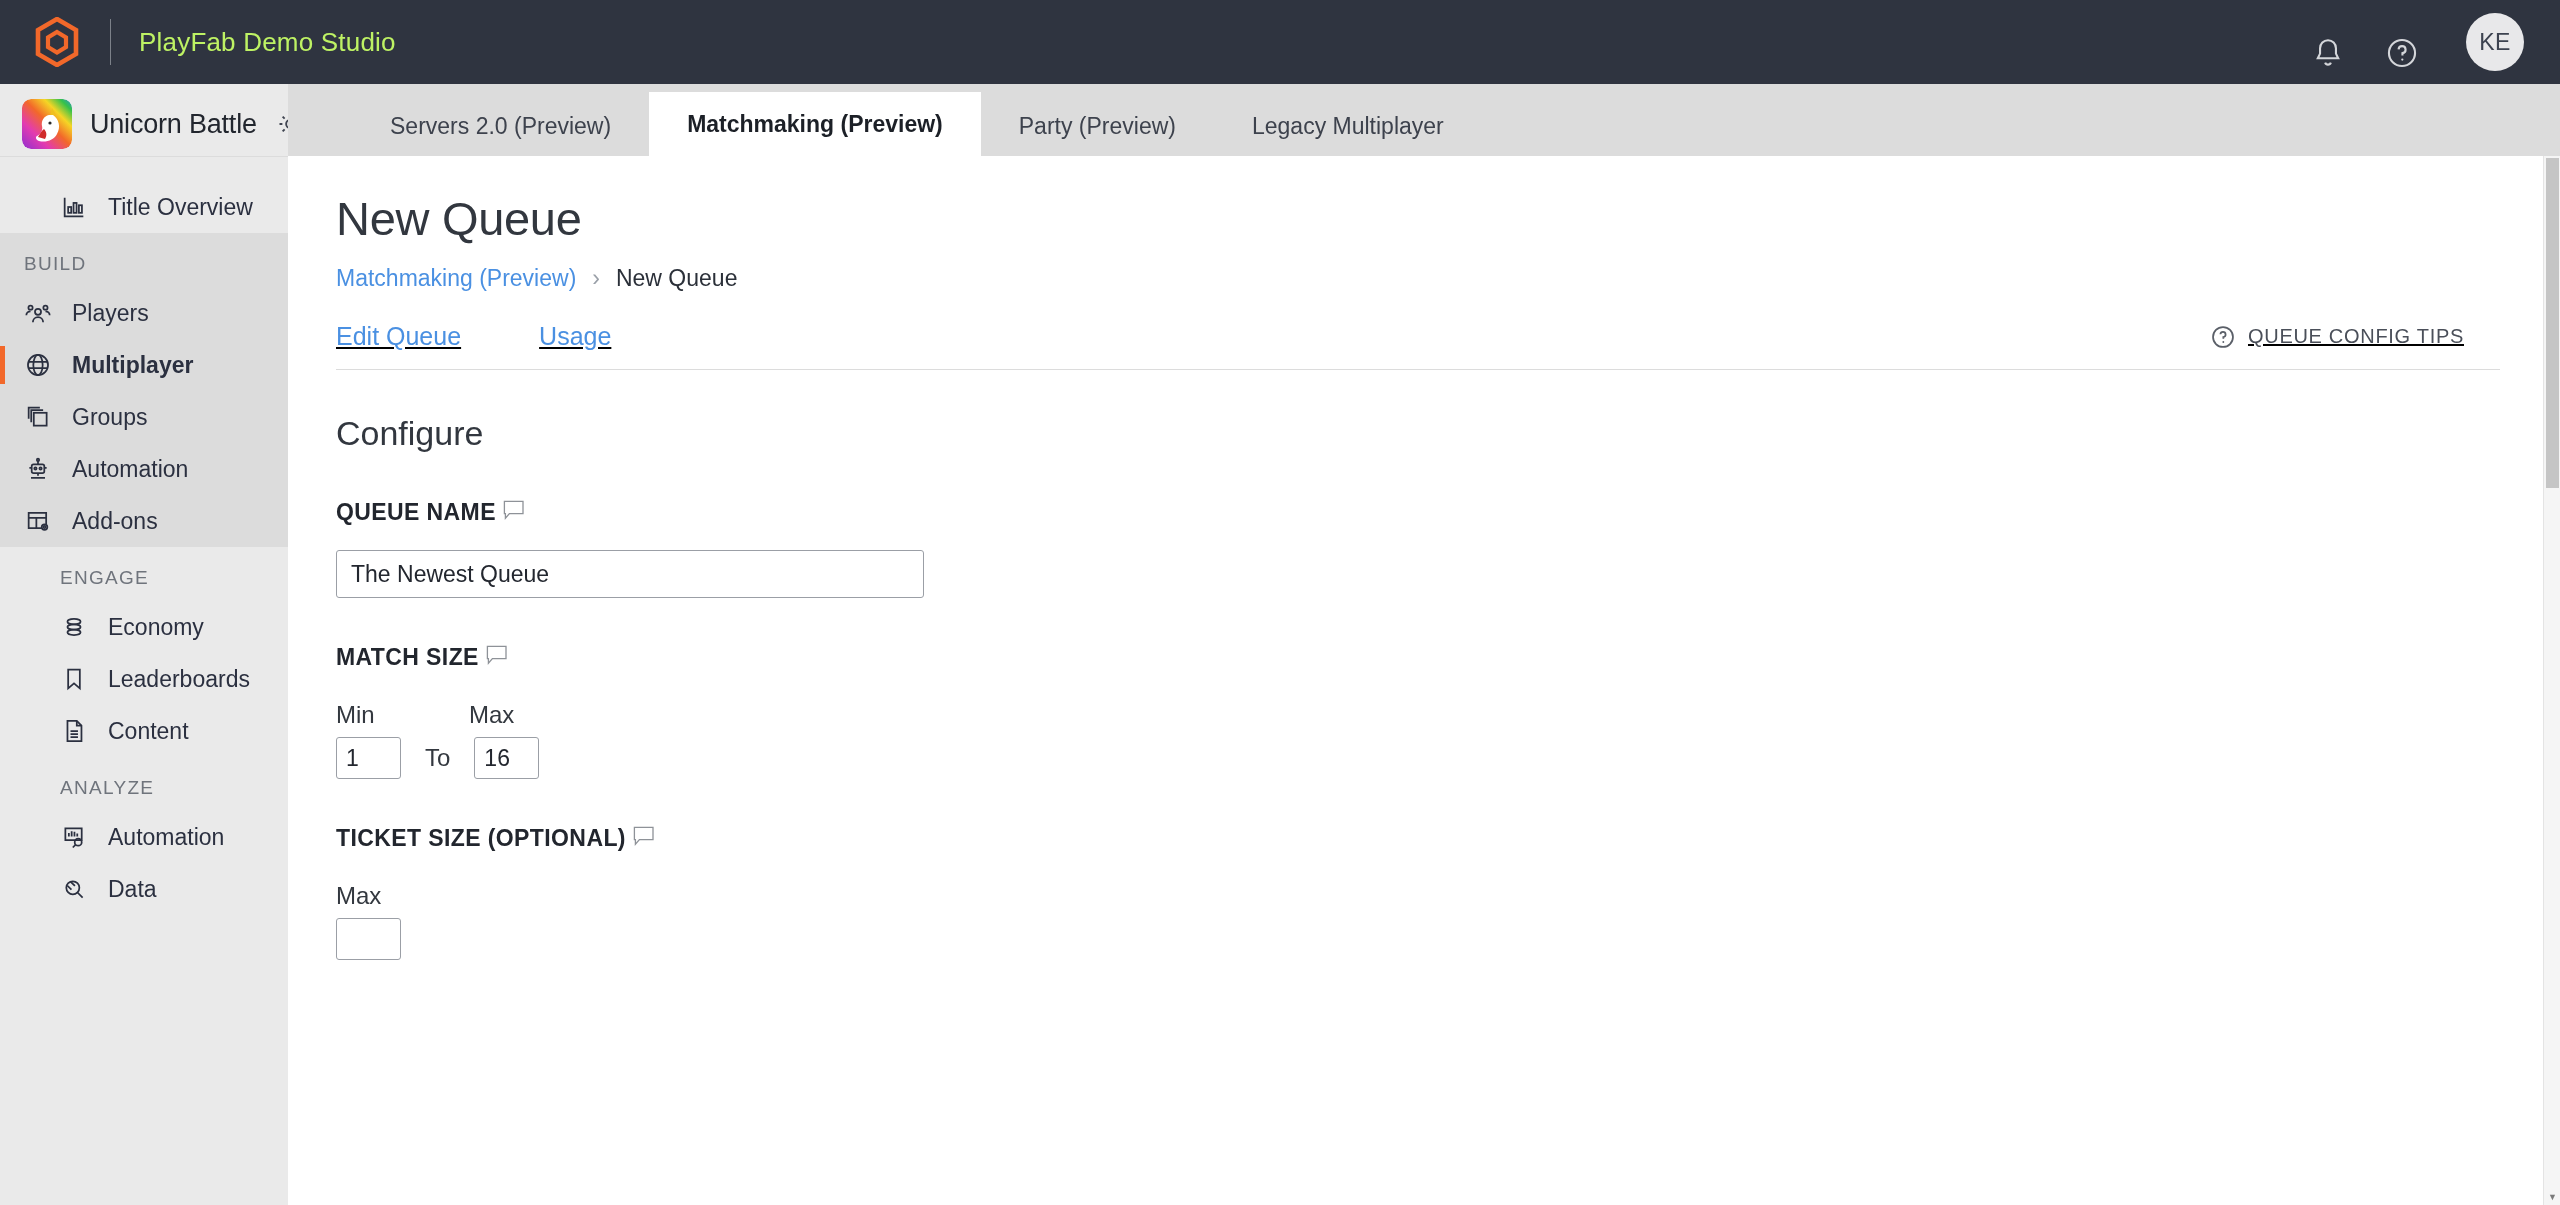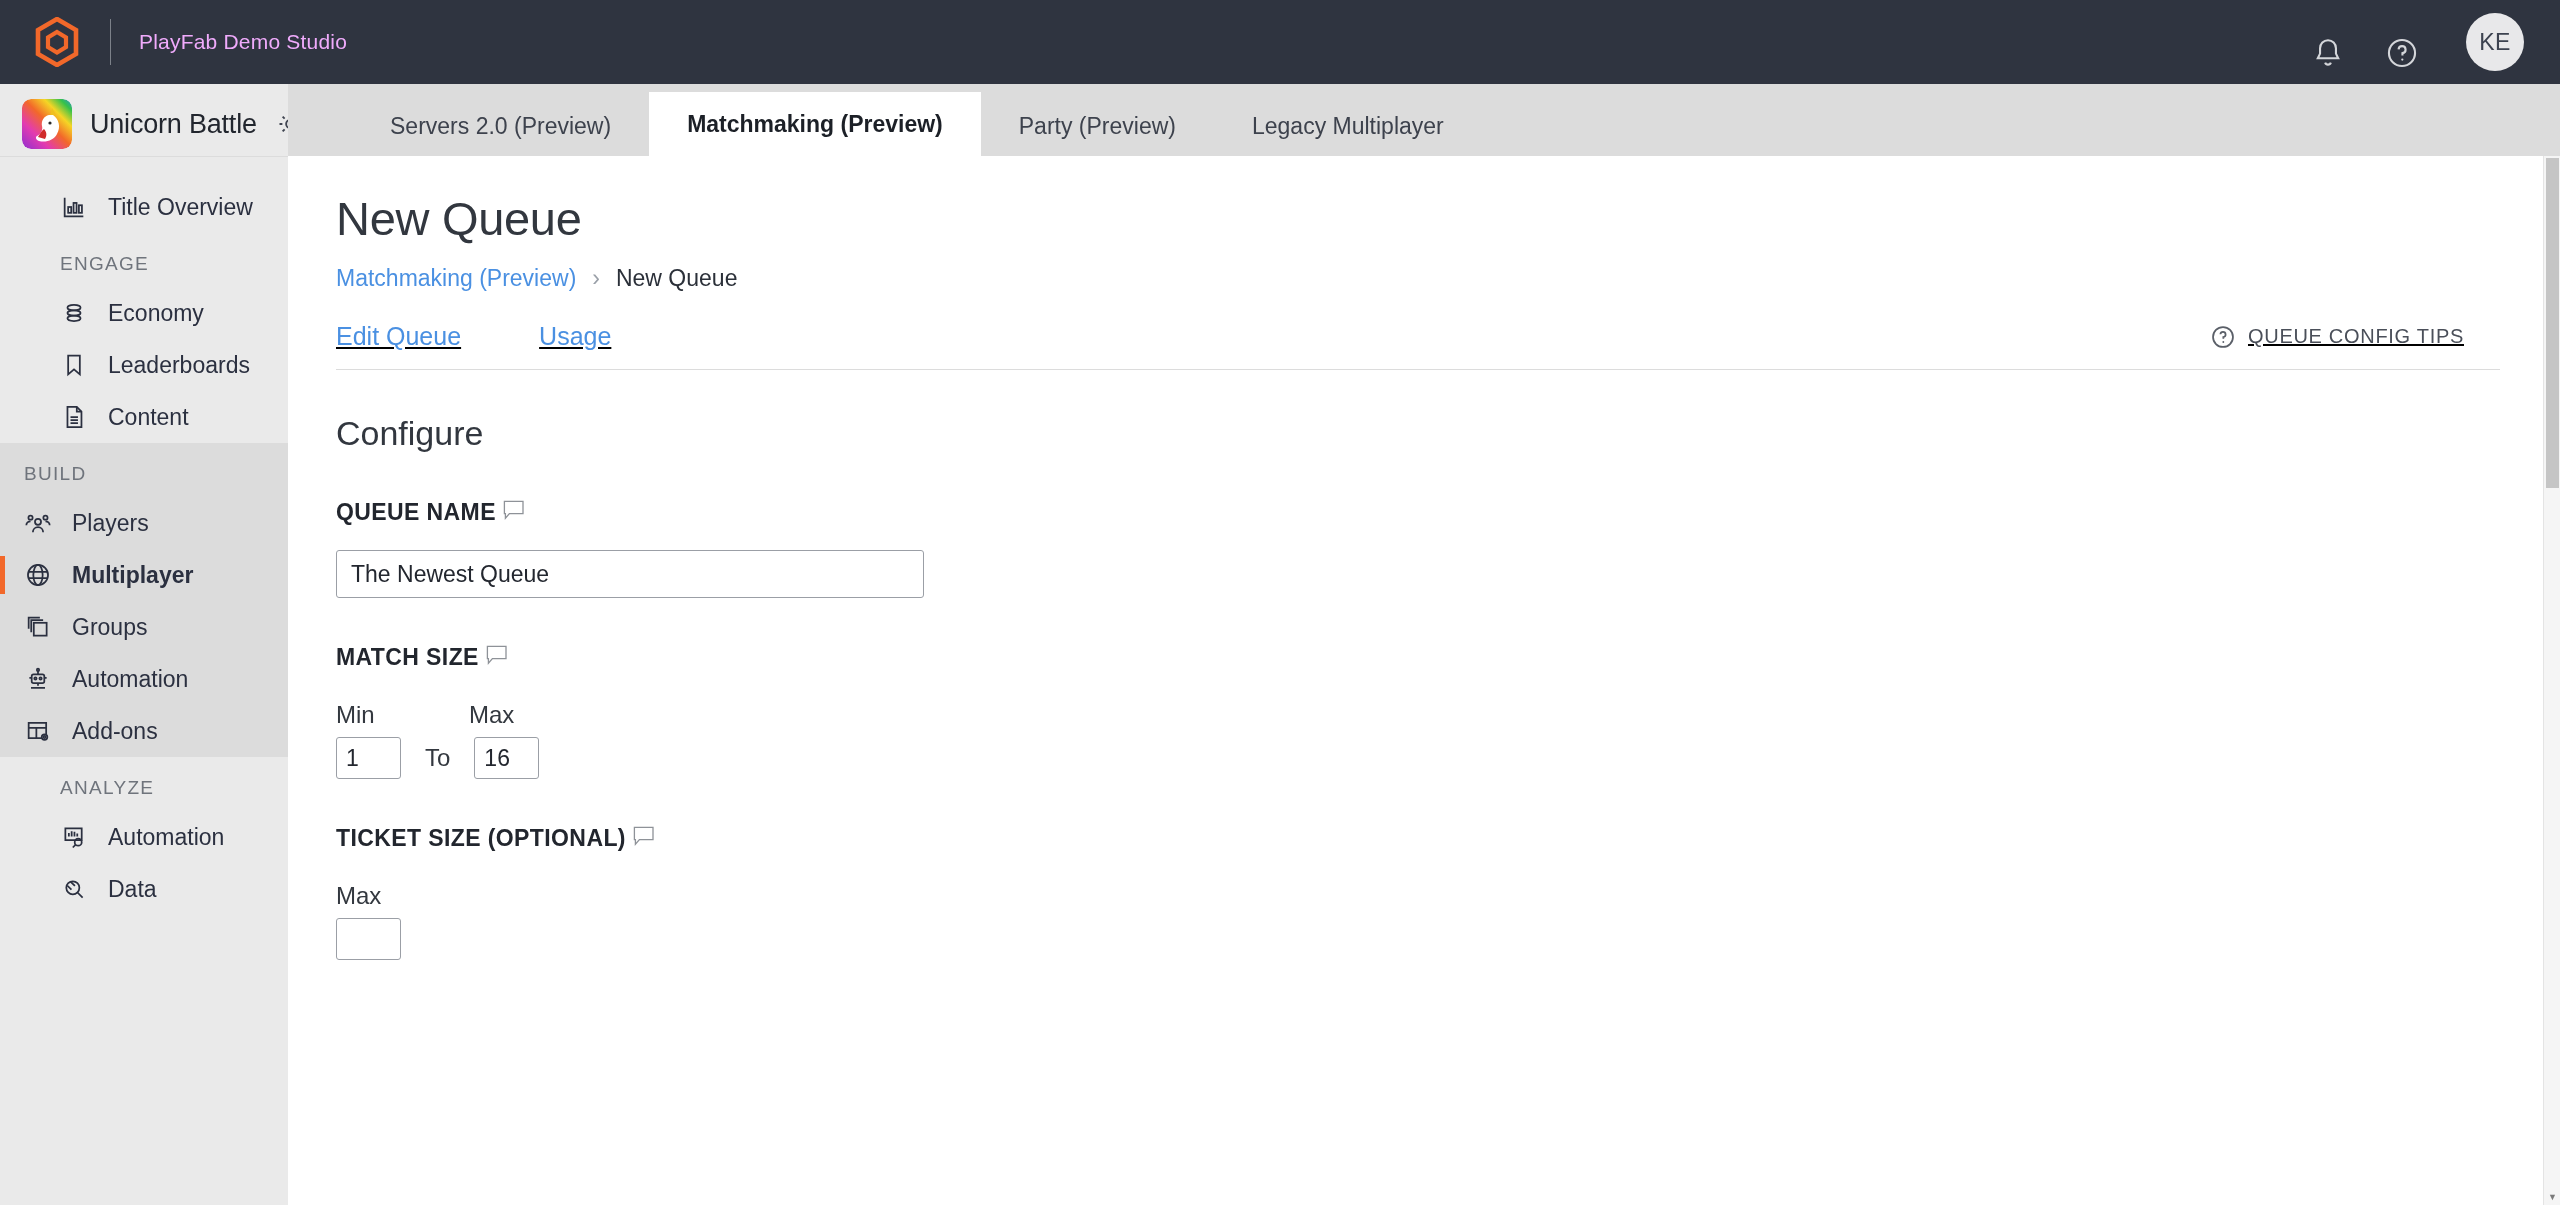--- a/index.html
+++ b/index.html
@@ -18,21 +18,21 @@
     display: flex; align-items: center;
     padding: 0 36px 0 34px;
     position: relative; z-index: 40;
   }
   .logo-hex { width: 46px; height: 50px; flex: none; display:block; }
   .logo-divider {
     width: 1px; height: 46px; background: #7c8189;
     margin: 0 28px 0 30px;
   }
   .studio-title {
-    color: #f0abfc; font-size: 21px; font-weight: 400;
+    color: #bef264; font-size: 26px; font-weight: 400;
     letter-spacing: .2px; white-space: nowrap;
   }
   .topbar-right {
     margin-left: auto; display: flex; align-items: flex-end; gap: 38px;
   }
   .hdr-icon { width: 36px; height: 36px; display:block; color: #d4d6da; }
   .avatar {
     width: 58px; height: 58px; border-radius: 50%;
     background: #e8e8ea; color: #3c4250;
     font-size: 23px; letter-spacing: .5px;
@@ -253,49 +253,20 @@
           <svg class="ico" viewBox="0 0 24 24" fill="none" stroke="currentColor" stroke-width="1.5">
             <path d="M4 4v16h16"></path>
               <rect x="7" y="12" width="2.6" height="5"></rect>
             <rect x="11.6" y="8.5" width="2.6" height="8.5"></rect>
               <rect x="16.2" y="10.5" width="2.6" height="6.5"></rect>
           </svg>
           <span class="lbl">Title Overview</span>
         </div>
       </div>
 
-      <div class="nav-block plain">
-        <div class="sec-label">ENGAGE</div>
-
-        <div class="nav-item">
-          <svg class="ico" viewBox="0 0 24 24" fill="none" stroke="currentColor" stroke-width="1.5">
-            <ellipse cx="12" cy="7.4" rx="5.6" ry="2.3"></ellipse>
-            <ellipse cx="12" cy="12" rx="5.6" ry="2.3"></ellipse>
-            <ellipse cx="12" cy="16.6" rx="5.6" ry="2.3"></ellipse>
-          </svg>
-          <span class="lbl">Economy</span>
-        </div>
-
-        <div class="nav-item">
-          <svg class="ico" viewBox="0 0 24 24" fill="none" stroke="currentColor" stroke-width="1.5">
-            <path d="M7 4h10v16l-5-4.2L7 20z"></path>
-          </svg>
-          <span class="lbl">Leaderboards</span>
-        </div>
-
-        <div class="nav-item">
-          <svg class="ico" viewBox="0 0 24 24" fill="none" stroke="currentColor" stroke-width="1.5">
-            <path d="M6.4 3.4h8l4 4v13.2H6.4z"></path>
-              <path d="M14.4 3.4v4h4"></path>
-            <path d="M9 12h6.4M9 14.6h6.4M9 17.2h6.4"></path>
-          </svg>
-          <span class="lbl">Content</span>
-        </div>
-      </div>
-
       <div class="nav-block shaded">
         <div class="sec-label">BUILD</div>
 
         <div class="nav-item">
           <svg class="ico" viewBox="0 0 24 24" fill="none" stroke="currentColor" stroke-width="1.5">
             <circle cx="12" cy="11" r="2.6"></circle>
               <path d="M7.6 20c0-2.6 2-4.4 4.4-4.4s4.4 1.8 4.4 4.4"></path>
             <circle cx="5.6" cy="7.4" r="1.8"></circle>
               <path d="M2 14c0-2 1.6-3.4 3.6-3.4"></path>
             <circle cx="18.4" cy="7.4" r="1.8"></circle>
@@ -333,20 +304,49 @@
         </div>
 
         <div class="nav-item">
           <svg class="ico" viewBox="0 0 24 24" fill="none" stroke="currentColor" stroke-width="1.5">
             <path d="M4 5h15v13H4z"></path>
               <path d="M4 9.4h15M10.6 9.4V18"></path>
             <circle cx="17.6" cy="17.2" r="2.4" fill="#eaeaea"></circle>
             <circle cx="17.6" cy="17.2" r="1"></circle>
           </svg>
           <span class="lbl">Add-ons</span>
+        </div>
+      </div>
+
+      <div class="nav-block plain">
+        <div class="sec-label">ENGAGE</div>
+
+        <div class="nav-item">
+          <svg class="ico" viewBox="0 0 24 24" fill="none" stroke="currentColor" stroke-width="1.5">
+            <ellipse cx="12" cy="7.4" rx="5.6" ry="2.3"></ellipse>
+            <ellipse cx="12" cy="12" rx="5.6" ry="2.3"></ellipse>
+            <ellipse cx="12" cy="16.6" rx="5.6" ry="2.3"></ellipse>
+          </svg>
+          <span class="lbl">Economy</span>
+        </div>
+
+        <div class="nav-item">
+          <svg class="ico" viewBox="0 0 24 24" fill="none" stroke="currentColor" stroke-width="1.5">
+            <path d="M7 4h10v16l-5-4.2L7 20z"></path>
+          </svg>
+          <span class="lbl">Leaderboards</span>
+        </div>
+
+        <div class="nav-item">
+          <svg class="ico" viewBox="0 0 24 24" fill="none" stroke="currentColor" stroke-width="1.5">
+            <path d="M6.4 3.4h8l4 4v13.2H6.4z"></path>
+              <path d="M14.4 3.4v4h4"></path>
+            <path d="M9 12h6.4M9 14.6h6.4M9 17.2h6.4"></path>
+          </svg>
+          <span class="lbl">Content</span>
         </div>
       </div>
 
       <div class="nav-block plain">
         <div class="sec-label">ANALYZE</div>
 
         <div class="nav-item">
           <svg class="ico" viewBox="0 0 24 24" fill="none" stroke="currentColor" stroke-width="1.5">
             <path d="M4.6 4.6h14v10h-14z"></path>
             <path d="M7.6 11.6v-3M10 11.6V7M12.4 11.6v-4M14.8 11.6V9"></path>

